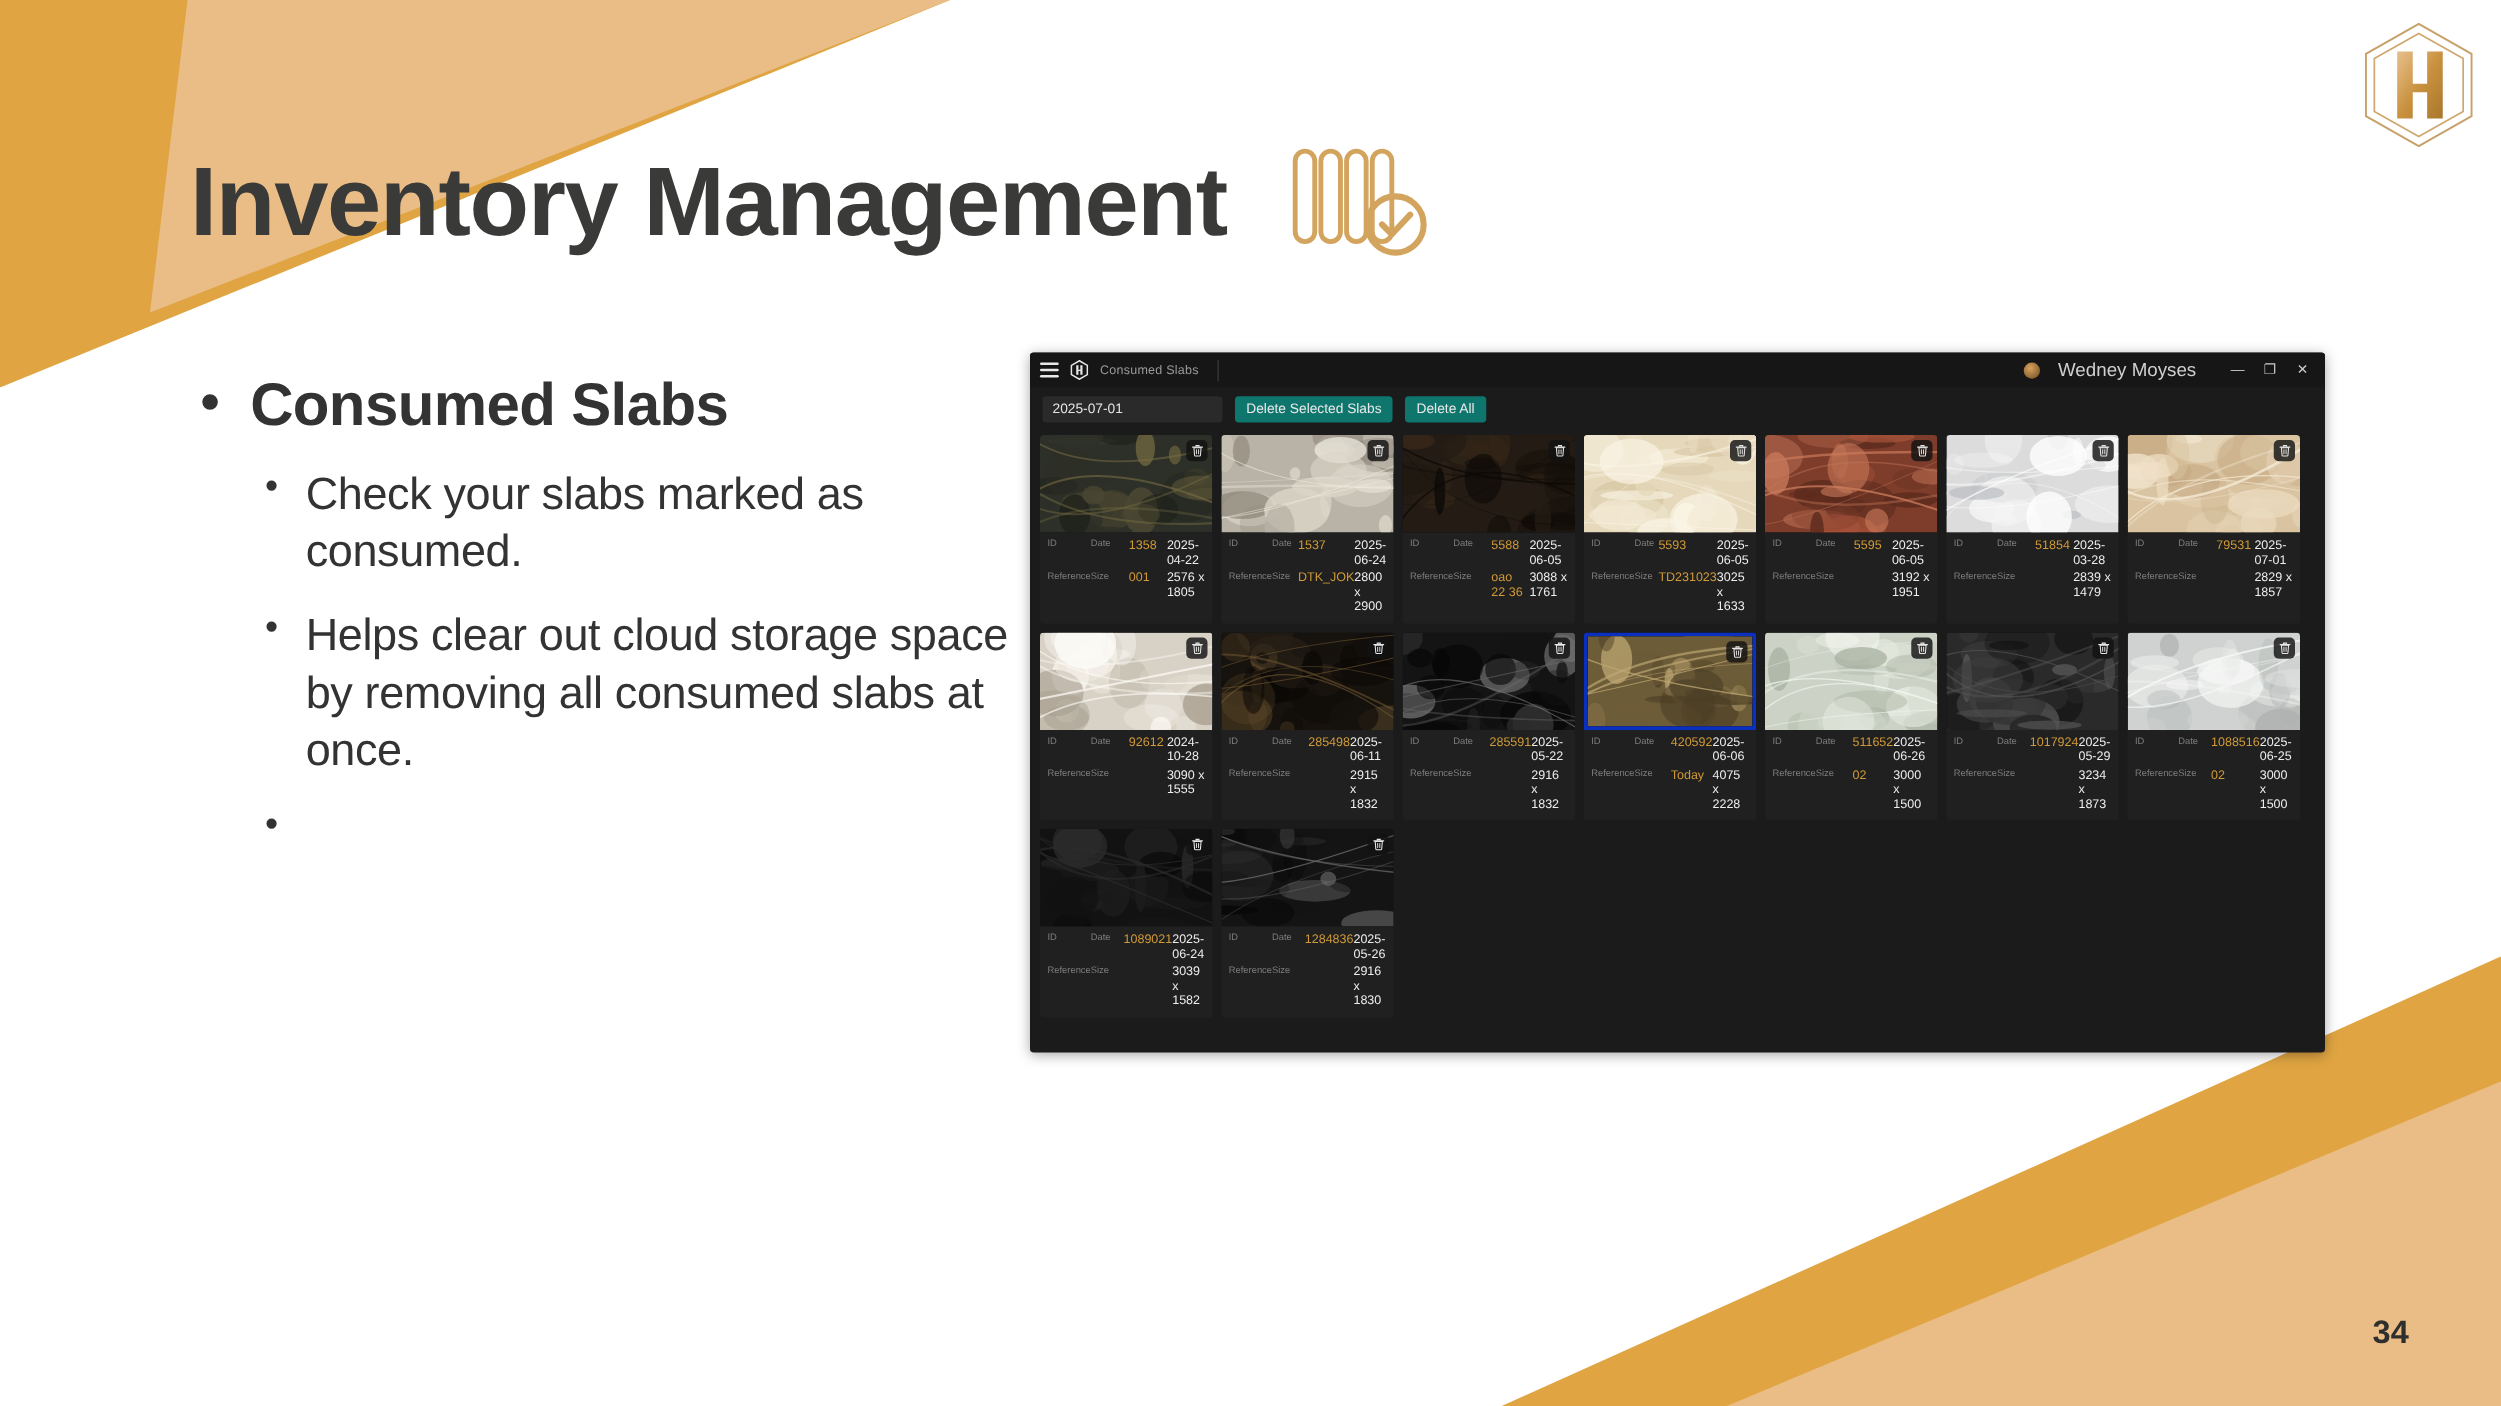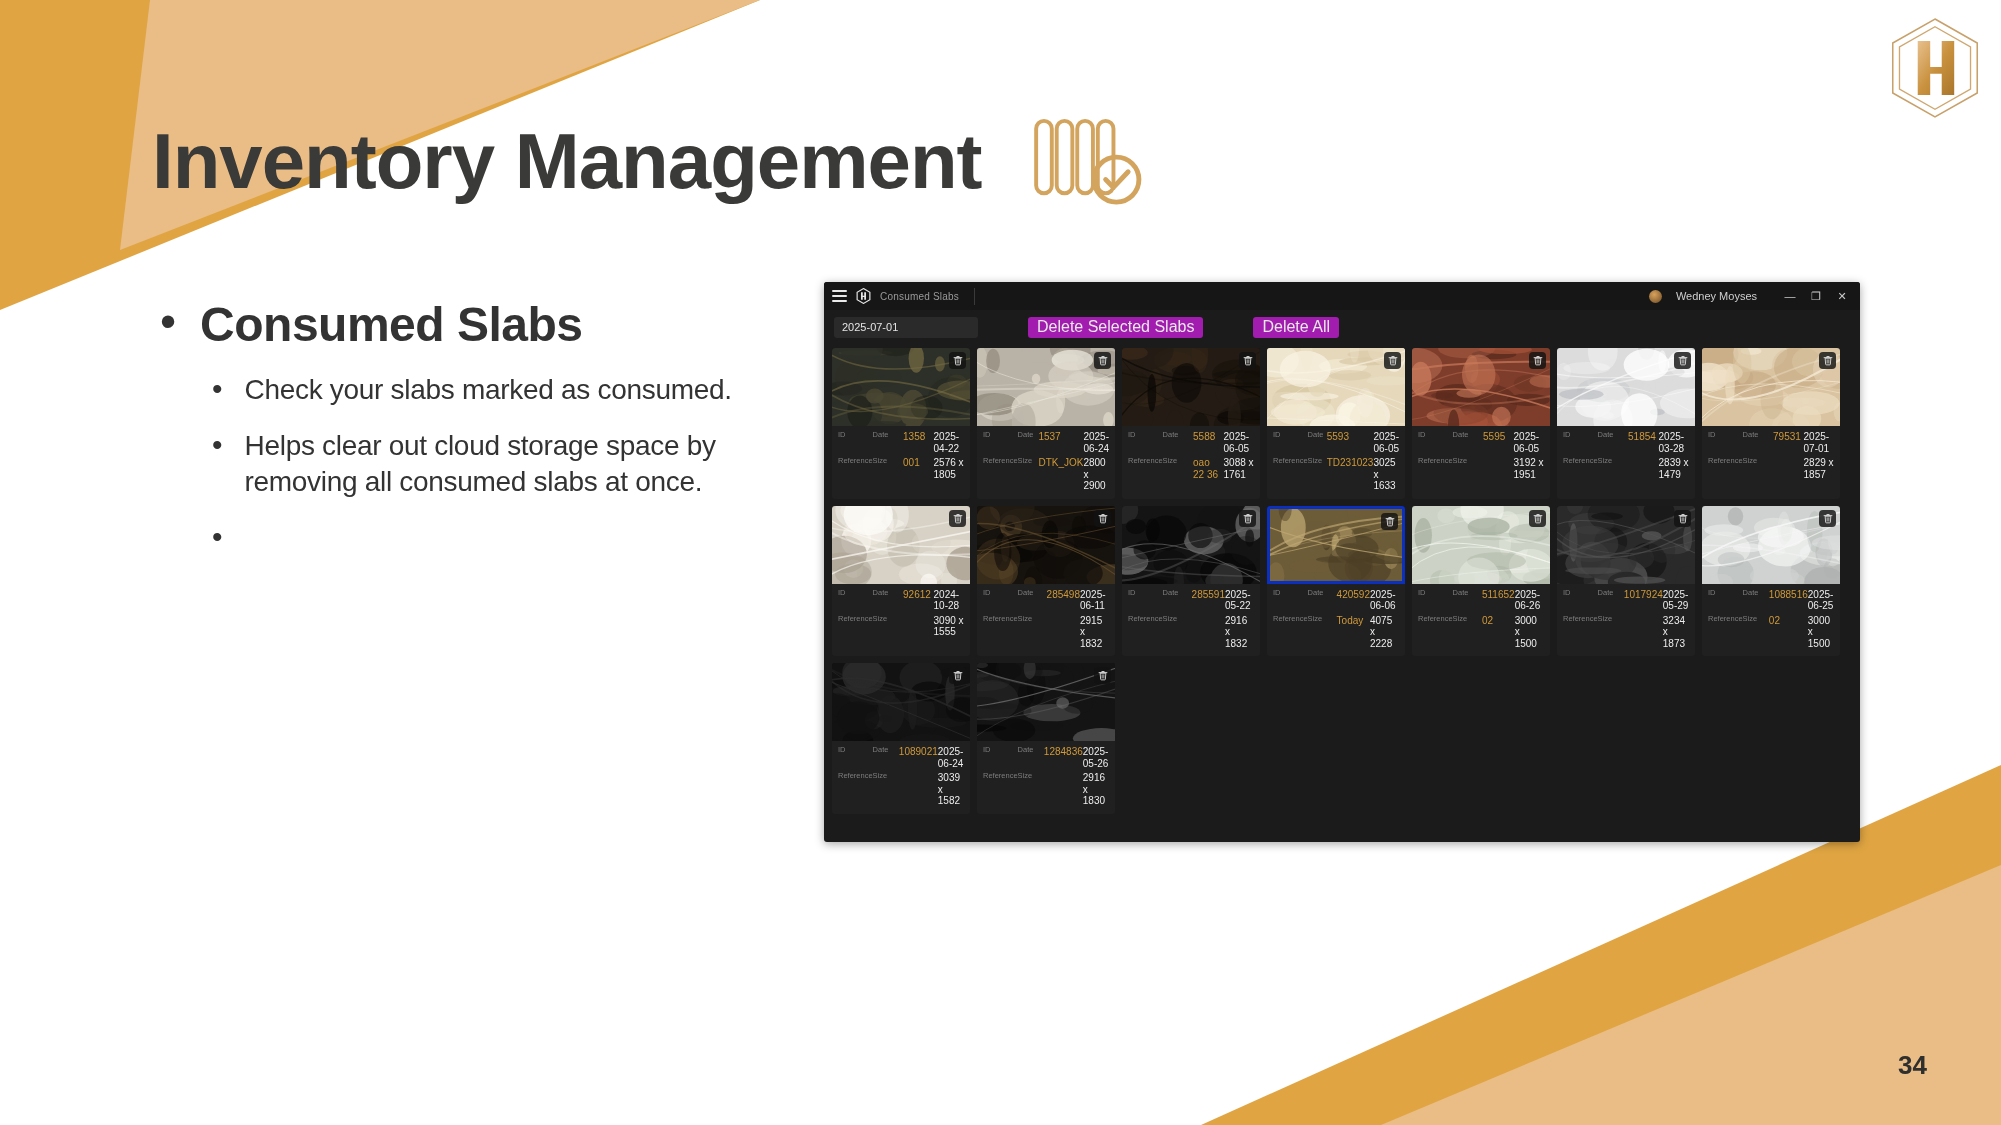--- a/index.html
+++ b/index.html
@@ -46,56 +46,56 @@
   }
   .title-icon{width:118px;height:92px;}
 
   
   .bullets{position:absolute;left:160px;top:300px;width:660px;}
   .b1{display:flex;align-items:flex-start;gap:24px;margin-bottom:22px;}
   .b1-dot{font-size:46px;line-height:42px;color:#333;}
   .b1-text{font-size:48px;font-weight:bold;color:#333;line-height:1.05;letter-spacing:-.5px;}
   .b2{display:flex;align-items:flex-start;gap:22px;margin:0 0 20px 52px;}
   .b2-dot{font-size:30px;line-height:34px;color:#333;}
-  .b2-text{font-size:28px;color:#333;line-height:1.28;letter-spacing:-.3px;}
+  .b2-text{font-size:36px;color:#333;line-height:1.28;letter-spacing:-.3px;}
 
   
   .app{
     position:absolute;left:824px;top:282px;width:1036px;height:560px;
     background:#1b1b1b;border-radius:3px;overflow:hidden;
     box-shadow:0 2px 10px rgba(0,0,0,.35);
   }
   .app-titlebar{
     height:28px;background:#161616;display:flex;align-items:center;
     padding:0 8px;gap:9px;
   }
   .hamburger{width:15px;height:12px;display:flex;flex-direction:column;justify-content:space-between;cursor:pointer;}
   .hamburger i{display:block;height:2px;background:#e9e9e9;border-radius:1px;}
   .app-logo{width:15px;height:16px;}
   .app-name{font-size:10px;color:#9a9a9a;letter-spacing:.2px;}
   .tb-sep{width:1px;height:17px;background:#3a3a3a;margin-left:6px;}
   .tb-spacer{flex:1;}
   .user-av{width:13px;height:13px;border-radius:50%;background:radial-gradient(circle at 40% 35%,#d9a25c,#6b4a22);}
-  .user-name{font-size:11px;color:#cfcfcf;margin-left:5px;}
+  .user-name{font-size:15px;color:#cfcfcf;margin-left:5px;}
   .win-btns{display:flex;align-items:center;gap:14px;margin-left:18px;margin-right:4px;}
   .win-btn{font-size:11px;color:#c9c9c9;line-height:1;cursor:pointer;width:12px;text-align:center;}
 
   .app-toolbar{
     height:34px;background:#1b1b1b;display:flex;align-items:center;
     padding:0 10px;gap:10px;
   }
   .date-field{
     width:128px;height:21px;background:#2a2a2a;border:none;border-radius:3px;
     color:#e4e4e4;font-size:11px;font-family:"Liberation Sans",sans-serif;
     padding:0 8px;outline:none;
   }
   .tb-button{
-    height:21px;background:#a21caf;border:none;border-radius:3px;
-    color:#e9e9e9;font-size:16px;font-family:"Liberation Sans",sans-serif;
-    padding:0 9px;cursor:pointer;white-space:nowrap;margin-left:40px;
+    height:21px;background:#0f766e;border:none;border-radius:3px;
+    color:#e9e9e9;font-size:11px;font-family:"Liberation Sans",sans-serif;
+    padding:0 9px;cursor:pointer;white-space:nowrap;
   }
 
   .grid-area{padding:4px 8px 8px 8px;}
   .grid-row{display:flex;gap:7px;margin-bottom:7px;}
   .card{
     width:138px;background:#202020;border-radius:3px;overflow:hidden;
     position:relative;cursor:pointer;
   }
   .card.selected .thumb-wrap{border:3px solid #0b2fbe;box-sizing:border-box;}
   .thumb-wrap{position:relative;height:78px;overflow:hidden;background:#101010;}

